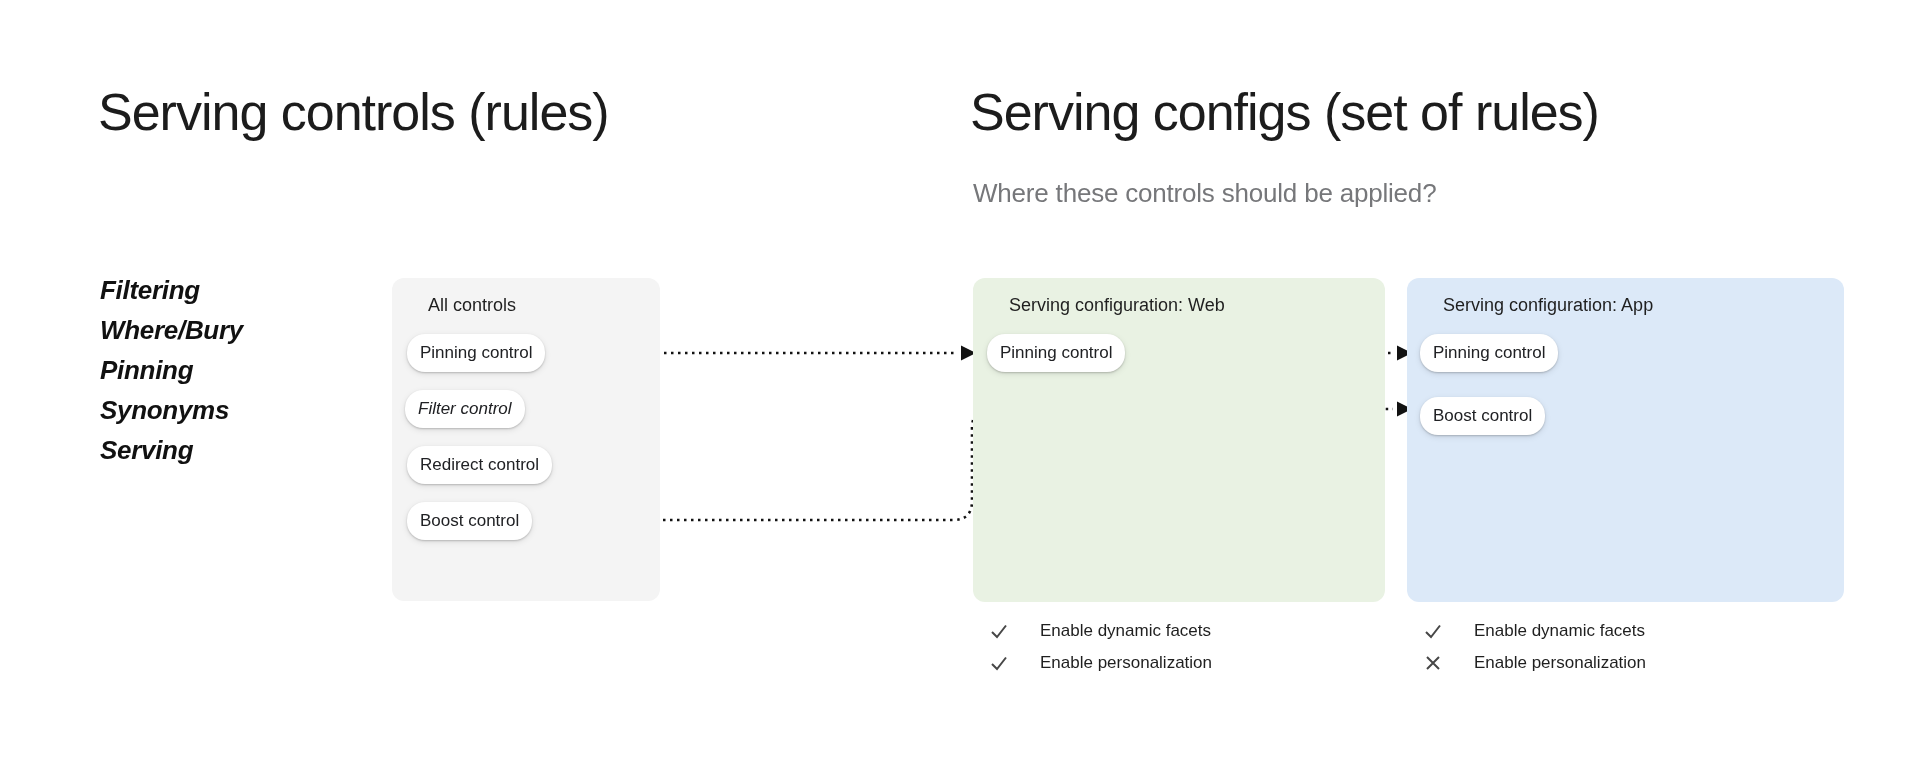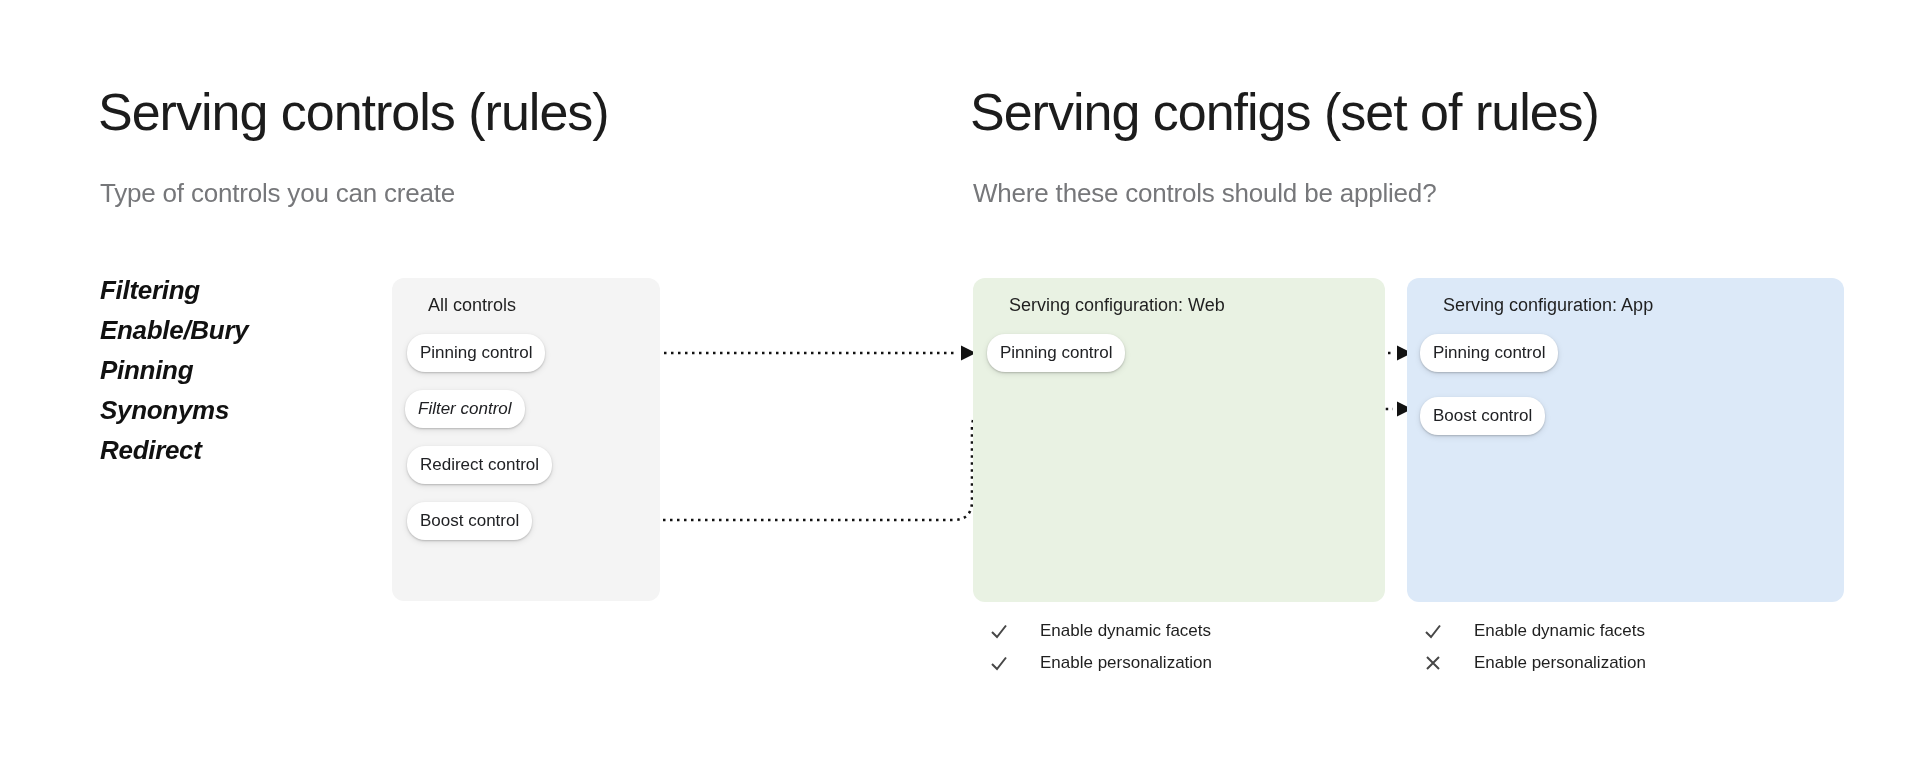--- a/index.html
+++ b/index.html
@@ -46,31 +46,30 @@
   .setting-row{display:flex;align-items:center;height:22px;gap:31px;}
   .setting-row svg{flex:0 0 auto;}
   .setting-label{font-size:17px;color:#1f1f1f;white-space:nowrap;}
 </style>
 </head>
 <body>
 
 <div class="canvas">
 
   <h1 class="title title-left">Serving controls (rules)</h1>
-  <p class="subtitle subtitle-left">Type of controls you can create</p>
 
   <h1 class="title title-right">Serving configs (set of rules)</h1>
   <p class="subtitle subtitle-right">Where these controls should be applied?</p>
 
   <ul class="control-list">
     <li>Filtering</li>
-    <li>Enable/Bury</li>
+    <li>Where/Bury</li>
     <li>Pinning</li>
     <li>Synonyms</li>
-    <li>Redirect</li>
+    <li>Serving</li>
   </ul>
 
   <svg class="arrows" width="1920" height="775" viewBox="0 0 1920 775" xmlns="http://www.w3.org/2000/svg">
     <g stroke="#121212" stroke-width="2.6" fill="none" stroke-dasharray="2.5 4.5">
       <path d="M566,353 H957"></path>
       <path d="M980,353 H987"></path>
       <path d="M1143,353 H1393"></path>
       <path d="M544,520 H953 Q972,520 972,501 V428 Q972,409 991,409 H1393"></path>
     </g>
     <g fill="#121212" stroke="none">

